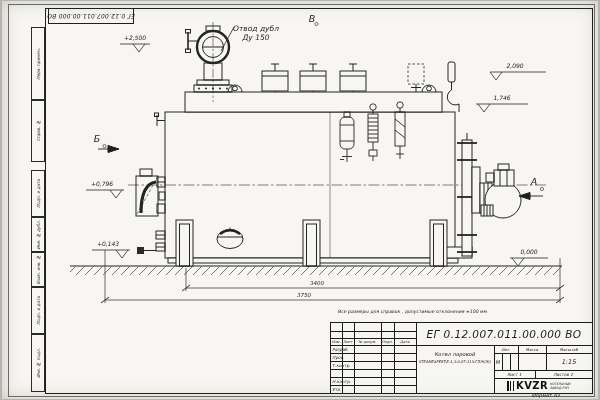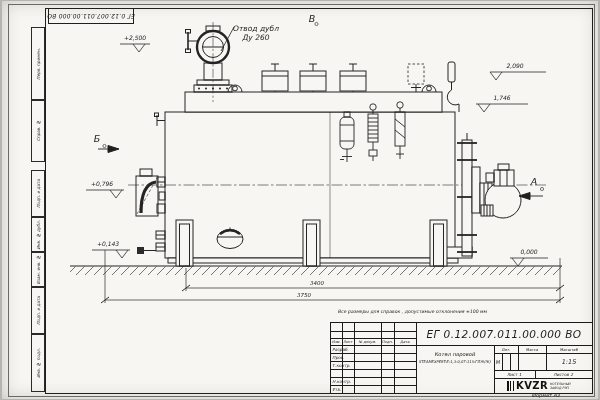--- a/index.html
+++ b/index.html
@@ -263,21 +263,21 @@
       <span>Взам. инв. №</span>
     </div>
   <div class="mbox" style="top:287px;height:47px;">
       <span>Подп. и дата</span>
     </div>
   <div class="mbox" style="top:334px;height:58px;">
       <span>Инв. № подл.</span>
     </div>
 
   <div class="lbl txt" style="left:228px;top:25px;width:56px;font-size:7.5px;">Отвод дубл</div>
-  <div class="lbl txt" style="left:228px;top:34px;width:56px;font-size:7.5px;">Ду 260</div>
+  <div class="lbl txt" style="left:228px;top:34px;width:56px;font-size:7.5px;">Ду 150</div>
 
   <div class="lbl txt" style="left:306px;top:14px;width:12px;font-size:9.5px;">В</div>
   <div class="lbl txt" style="left:91px;top:134px;width:12px;font-size:9.5px;">Б</div>
   <div class="lbl txt" style="left:528px;top:177px;width:12px;font-size:9.5px;">А</div>
 
   <div class="lbl txt" style="left:117px;top:35px;width:36px;font-size:6px;">+2,500</div>
   <div class="lbl txt" style="left:499px;top:63px;width:32px;font-size:6px;">2,090</div>
   <div class="lbl txt" style="left:486px;top:95px;width:32px;font-size:6px;">1,746</div>
   <div class="lbl txt" style="left:84px;top:181px;width:36px;font-size:6px;">+0,796</div>
   <div class="lbl txt" style="left:90px;top:241px;width:36px;font-size:6px;">+0,143</div>

